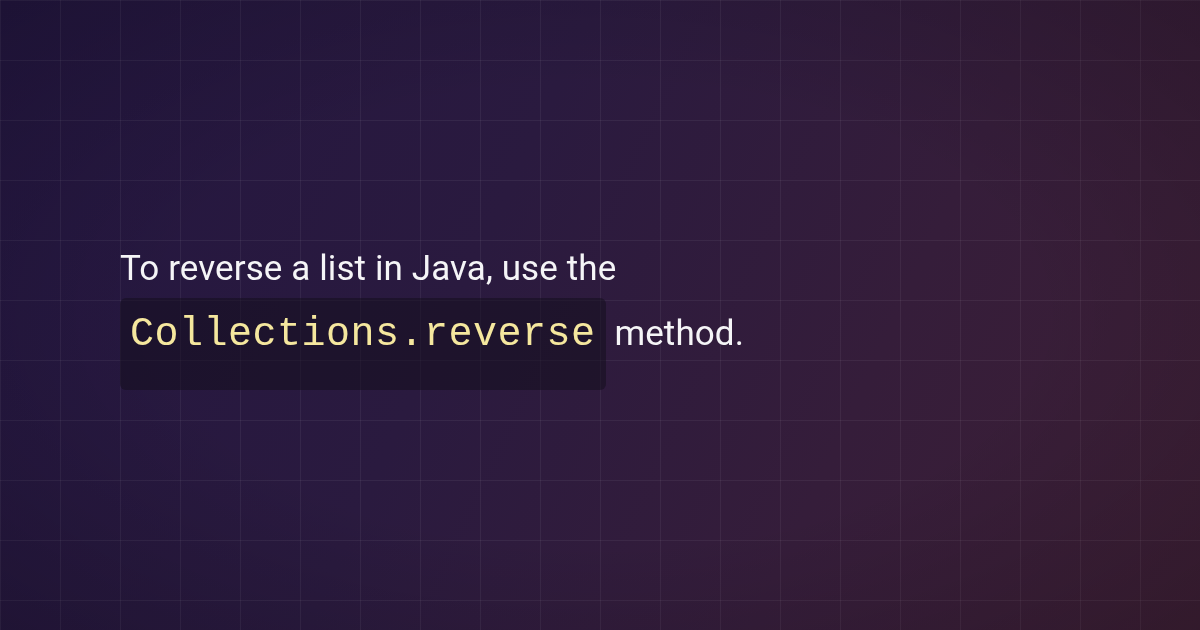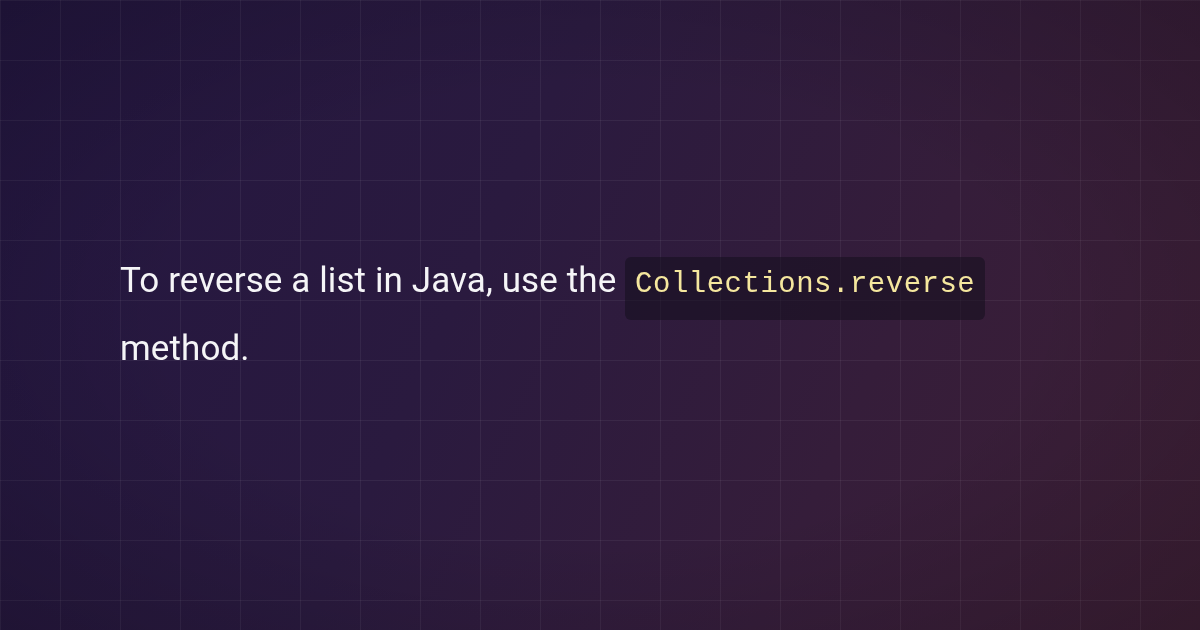--- a/index.html
+++ b/index.html
@@ -45,23 +45,23 @@
       font-size: 35px;
       line-height: 1.65;
       color: #f5f5f7;
       font-weight: 450;
       letter-spacing: 0.1px;
     }
     .code {
       font-family: "SFMono-Regular", ui-monospace, Menlo, Consolas, "Liberation Mono", monospace;
       background: rgba(20, 14, 30, 0.55);
       color: #f5e79e;
-      padding: 4px 10px 11px 10px;
+      padding: 4px 10px 22px 10px;
       border-radius: 6px;
-      font-size: 29px;
+      font-size: 40px;
       letter-spacing: 0.5px;
       display: inline-block;
       vertical-align: baseline;
     }
   </style>
 </head>
 <body>
 
 <div class="grid-overlay"></div>
 <div class="vignette"></div>

